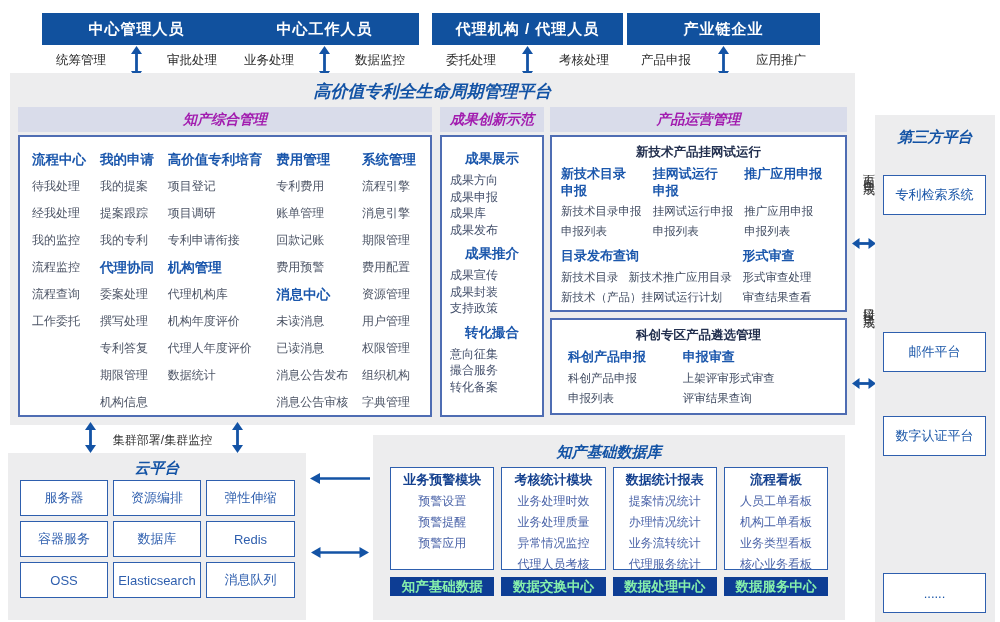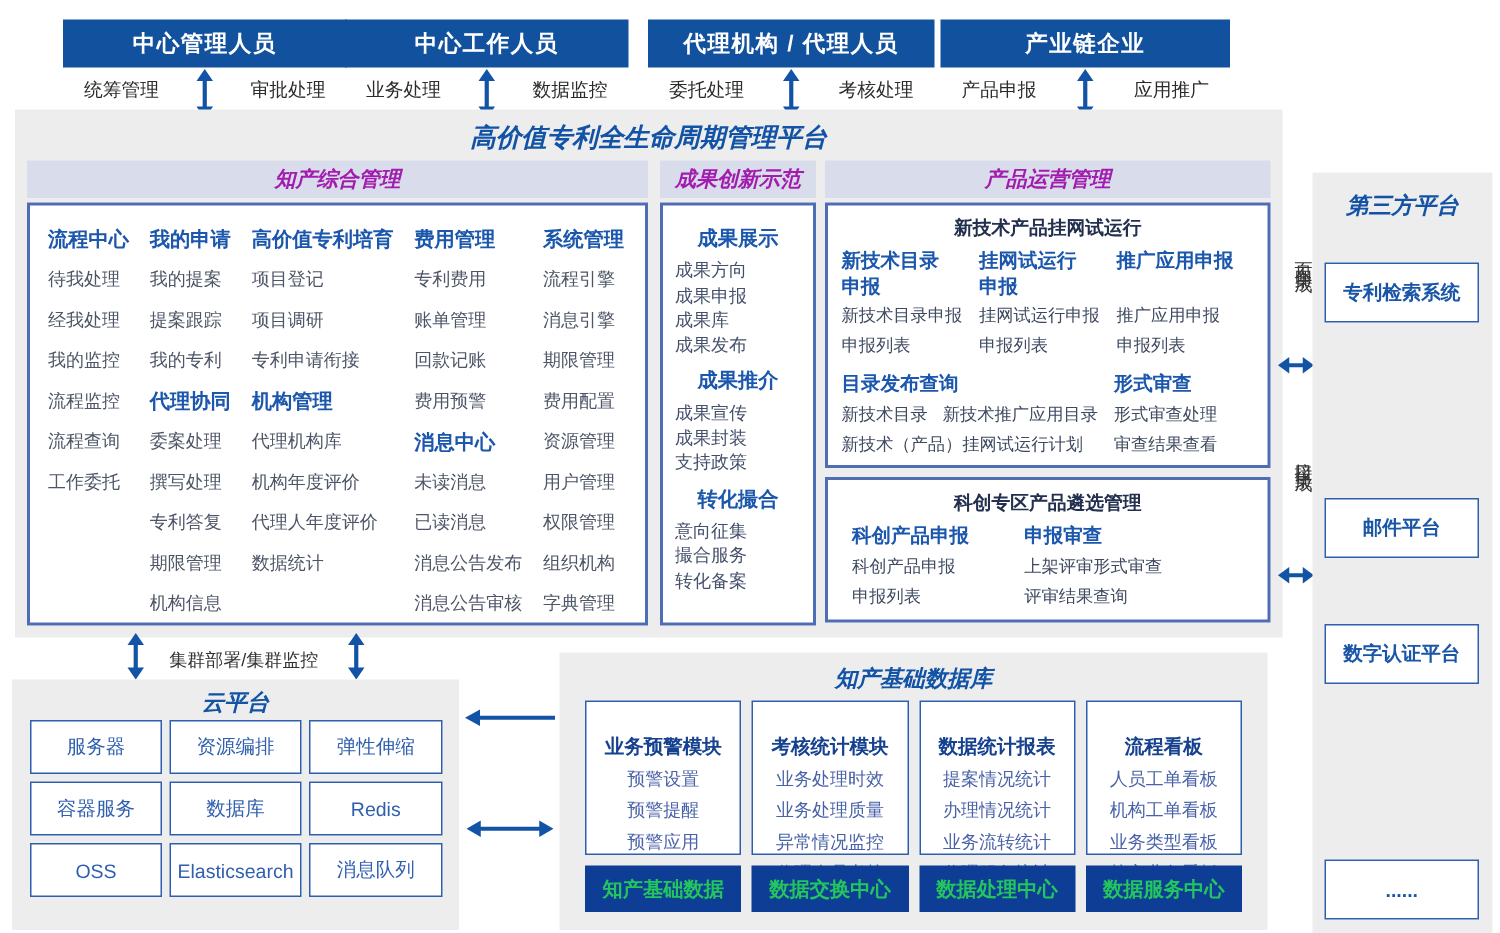--- a/index.html
+++ b/index.html
@@ -62,21 +62,21 @@
   
   .vtext { position:absolute; writing-mode:vertical-rl; font-size:12px; color:#333; letter-spacing:3px; left:860px; }
   .strip-arrow { position:absolute; left:852px; line-height:0; }
 
   
   .sidebar { position:absolute; left:875px; top:73px; width:120px; height:547px; background:#ededee;margin-top:42px; }
   .sidebar-title { position:absolute; top:13px; width:100%; text-align:center; font-size:15px;
                    font-weight:bold; font-style:italic; color:#1353a5; }
   .side-box { position:absolute; left:8px; width:103px; height:40px; background:#fff;
               border:1.5px solid #2e5fae; display:flex; align-items:center; justify-content:center;
-              font-size:13px; color:#1a56a8;font-weight:bold; }
+              font-size:13px; color:#1a56a8; }
 
   
   .cluster-label { position:absolute; left:100px; top:432px; width:125px; text-align:center;
                    font-size:12px; color:#333; }
   .cluster-arrow { position:absolute; top:422px; line-height:0; }
 
   
   .cloud { position:absolute; left:8px; top:453px; width:298px; height:167px; background:#ededee; }
   .cloud-title { position:absolute; top:6px; width:100%; text-align:center; font-size:15px;
                  font-weight:bold; font-style:italic; color:#1353a5; }
@@ -87,24 +87,24 @@
 
   
   .hconn { position:absolute; line-height:0; }
 
   
   .dbpanel { position:absolute; left:373px; top:435px; width:472px; height:185px; background:#ededee; }
   .db-title { position:absolute; top:8px; width:100%; text-align:center; font-size:15px;
               font-weight:bold; font-style:italic; color:#1353a5; }
   .db-cols { position:absolute; left:17px; top:32px; width:438px; display:flex; gap:7px; }
   .db-col { flex:1; display:flex; flex-direction:column; }
-  .db-box { background:#fff; border:1.5px solid #2e5fae; height:103px; padding-top:19px; text-align:center; }
+  .db-box { background:#fff; border:1.5px solid #2e5fae; height:103px; padding-top:1px; text-align:center; }
   .db-box .grp-title { font-size:13px; color:#15418f; line-height:22px; }
   .db-box li { font-size:12px; color:#4a63a8; line-height:21px; }
-  .db-btn { margin-top:7px; height:31px; background:#0d3d94; color:#22c55e; font-weight:bold;
+  .db-btn { margin-top:7px; height:19px; background:#0d3d94; color:#86efac; font-weight:bold;
             font-size:13.5px; display:flex; align-items:center; justify-content:center; }
 </style>
 </head>
 <body>
 
 <div class="canvas">
 
   <div class="ugroup" style="left:42px; width:189px;">
     <div class="ugroup-header">中心管理人员</div>
     <div class="ugroup-labels">

